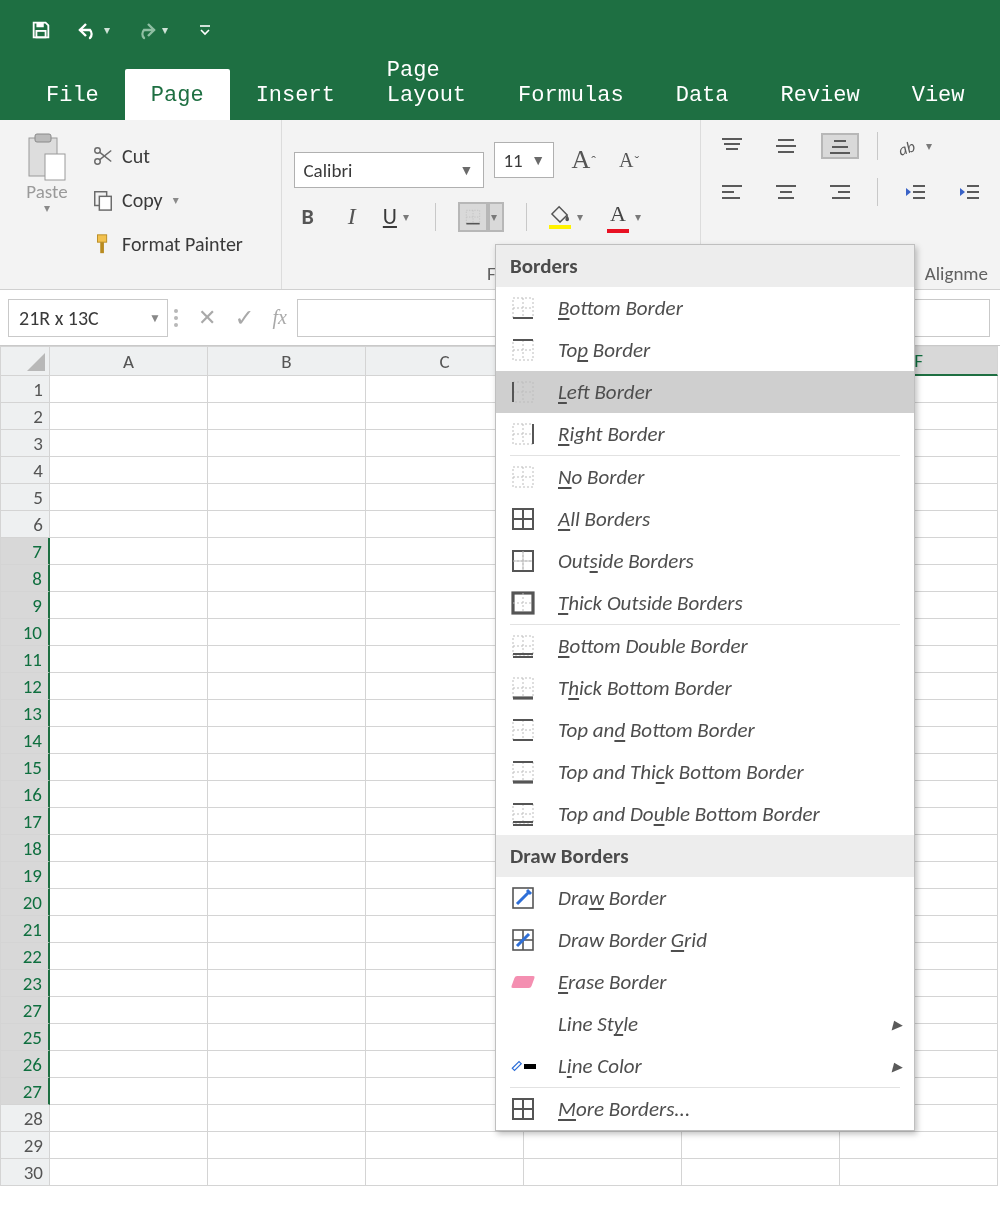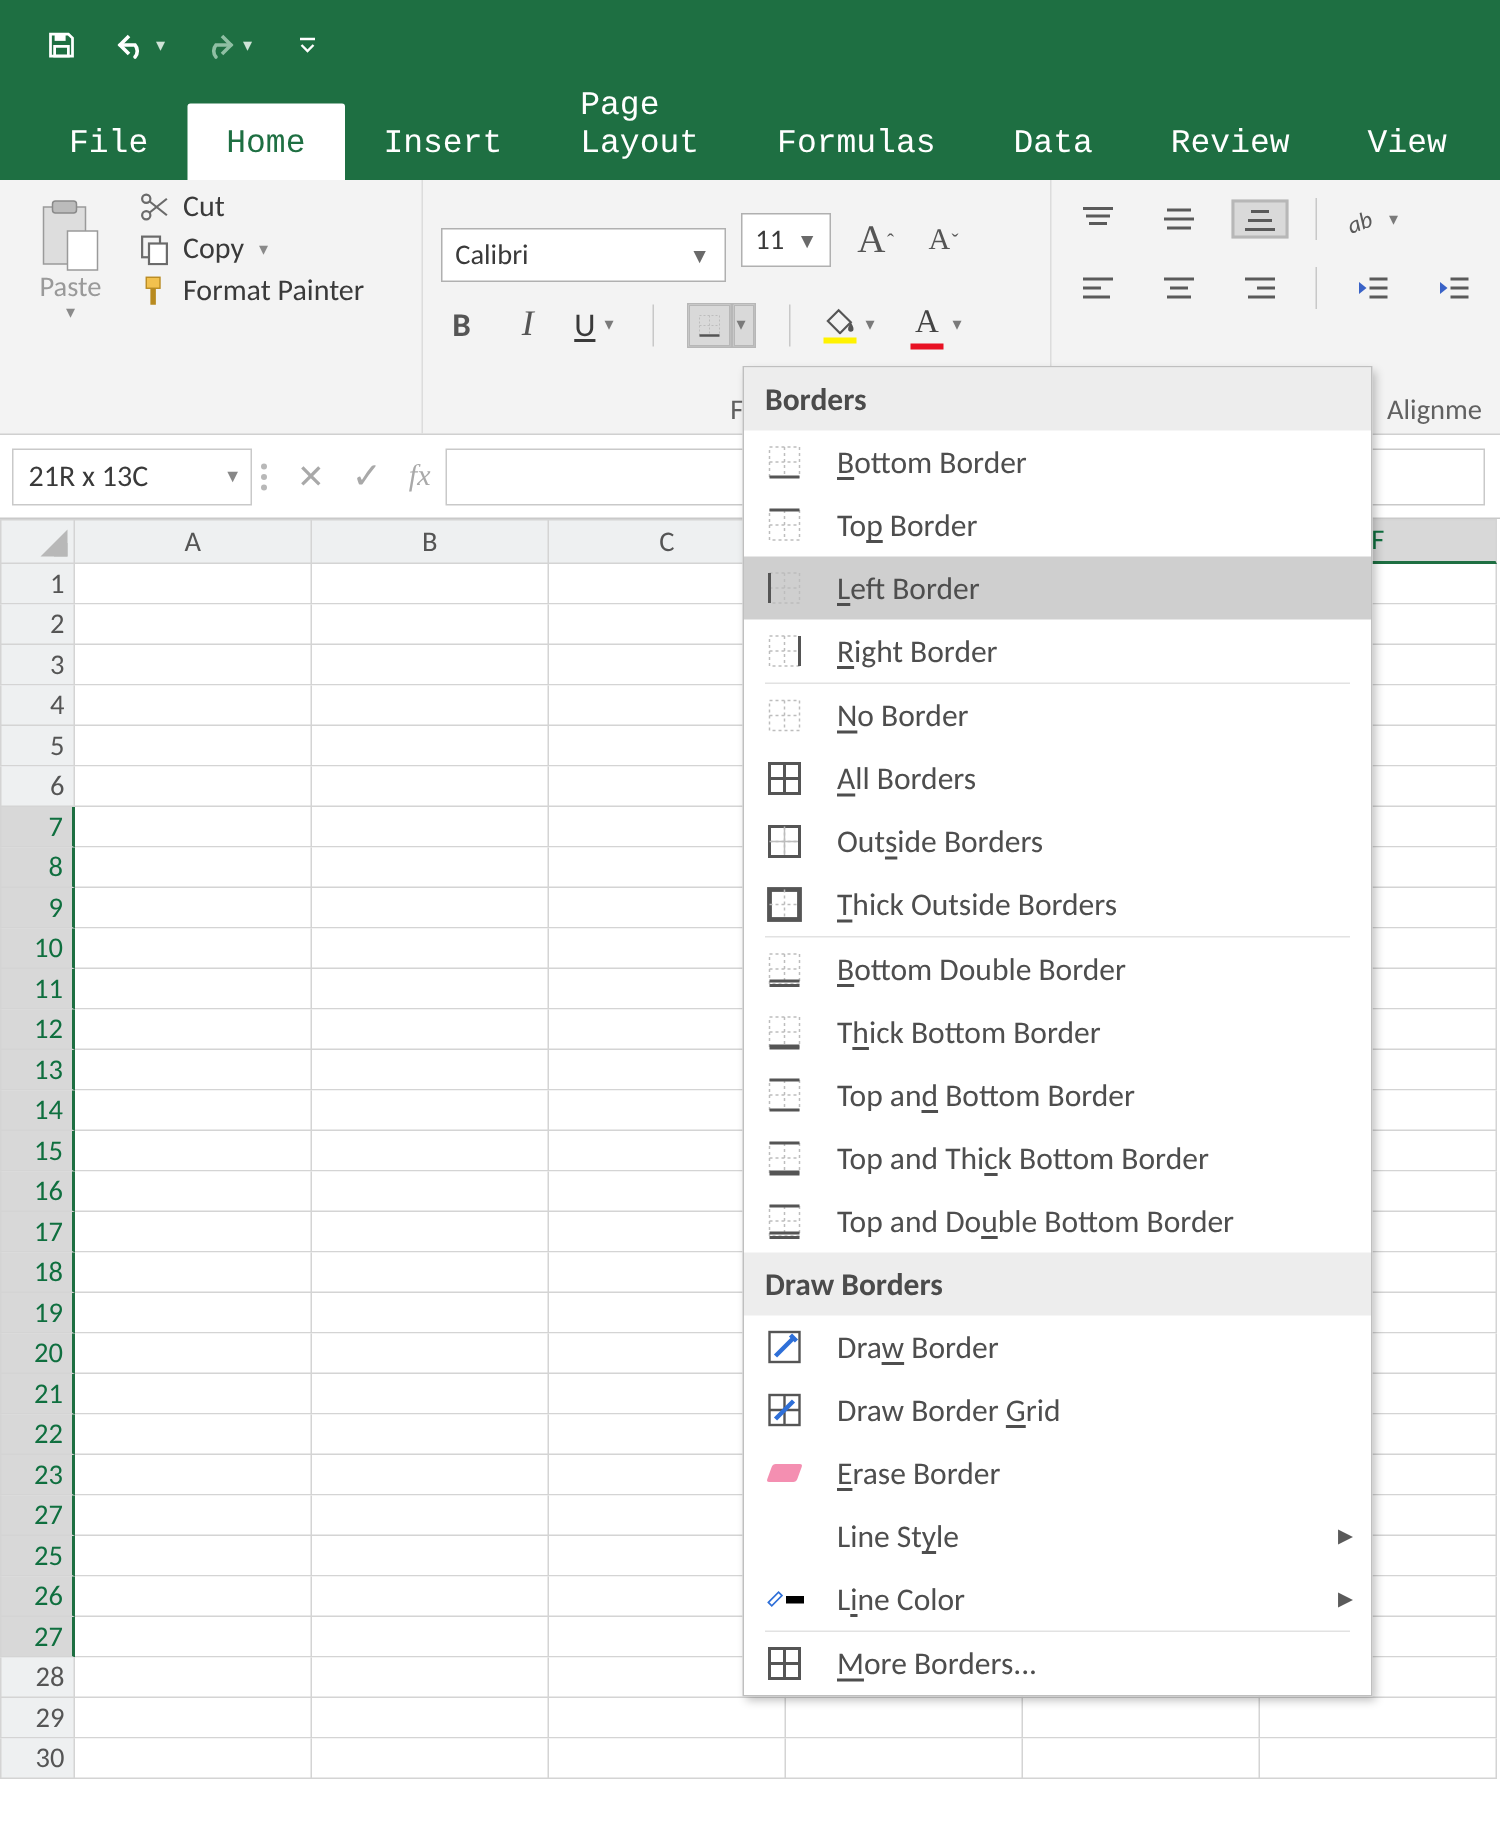--- a/index.html
+++ b/index.html
@@ -87,21 +87,21 @@
     border:1px solid #8a8a8a; border-top:none; border-left:none;
   }
   .group-launcher::after{
     content:''; position:absolute; right:-1px; bottom:-1px;
     border:4px solid transparent; border-right-color:#8a8a8a; border-bottom-color:#8a8a8a;
   }
   
   .paste-stack { display:flex; flex-direction:column; align-items:center; width:70px; margin-top:6px;}
   .paste-label { color:#9a9a9a; font-size:19px; margin-top:-2px;}
   .paste-caret { color:#8a8a8a; font-size:12px; margin-top:-2px;}
-  .clip-list { display:flex; flex-direction:column; gap:4px; margin-top:0; }
+  .clip-list { display:flex; flex-direction:column; gap:20px; margin-top:18px; }
   .clip-item { display:flex; align-items:center; gap:8px; color:#3a3a3a; font-size:20px;}
   .clip-item svg { width:22px; height:22px; color:#6a6a6a;}
   .mini-caret { color:#8a8a8a; font-size:12px; margin-left:2px;}
   
   .font-group .group-body { flex-direction:column; gap:12px; padding-top:6px;}
   .font-row { display:flex; align-items:center; gap:10px; }
   .combo {
     display:flex; align-items:center; background:#fff;
     border:1px solid #b0b0b0; height:36px; padding:0 8px; gap:8px;
     font-size:19px;
@@ -185,20 +185,21 @@
     z-index:50; font-size:21px;
   }
   .dd-header{
     background:var(--drop-header-bg); font-weight:600; color:#4b4b4b;
     padding:8px 14px;
   }
   .dd-item{
     display:flex; align-items:center; gap:22px;
     padding:8px 14px; color:#4e4e4e;
     position:relative;
+    font-style:italic;
   }
   .dd-item:hover, .dd-item.highlight{ background:#cfcfcf; }
   .dd-item .u { text-decoration: underline; text-underline-offset:3px;}
   .dd-sep { height:1px; background:#e2e2e2; margin:0 14px;}
   .dd-sub::after{
     content:'▶'; position:absolute; right:12px; color:#5a5a5a; font-size:13px;
   }
   .dd-icon { width:26px; height:26px; display:flex; align-items:center; justify-content:center; flex-shrink:0;}
   .dd-icon svg { width:24px; height:24px; }
   .linecolor-sw { width:22px; height:5px; background:#000; position:relative;}
@@ -246,21 +247,21 @@
   <span class="qat-btn" style="margin-left:6px;">
     <svg width="14" height="14" viewBox="0 0 14 14" stroke="#fff" stroke-width="1.6">
         <line x1="2" y1="3" x2="12" y2="3"></line>
         <path d="M3 7l4 4 4-4" fill="none"></path>
       </svg>
   </span>
 </div>
 
 <div class="tabs">
   <div class="tab">File</div>
-  <div class="tab active">Home</div>
+  <div class="tab active">Page</div>
   <div class="tab">Insert</div>
   <div class="tab">Page Layout</div>
   <div class="tab">Formulas</div>
   <div class="tab">Data</div>
   <div class="tab">Review</div>
   <div class="tab">View</div>
   <div class="tab">Help</div>
 </div>
 
 <div class="ribbon">

